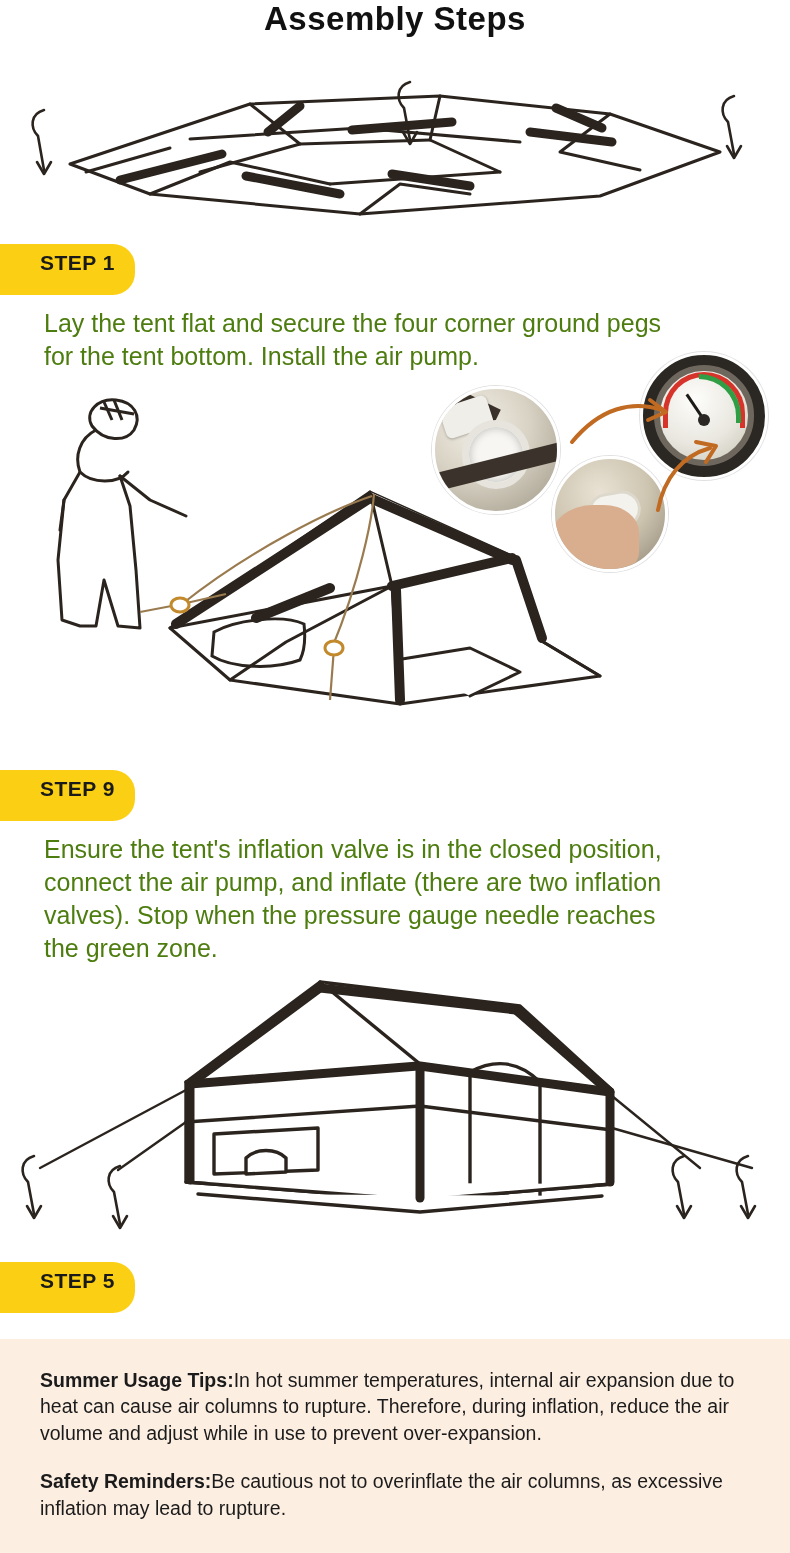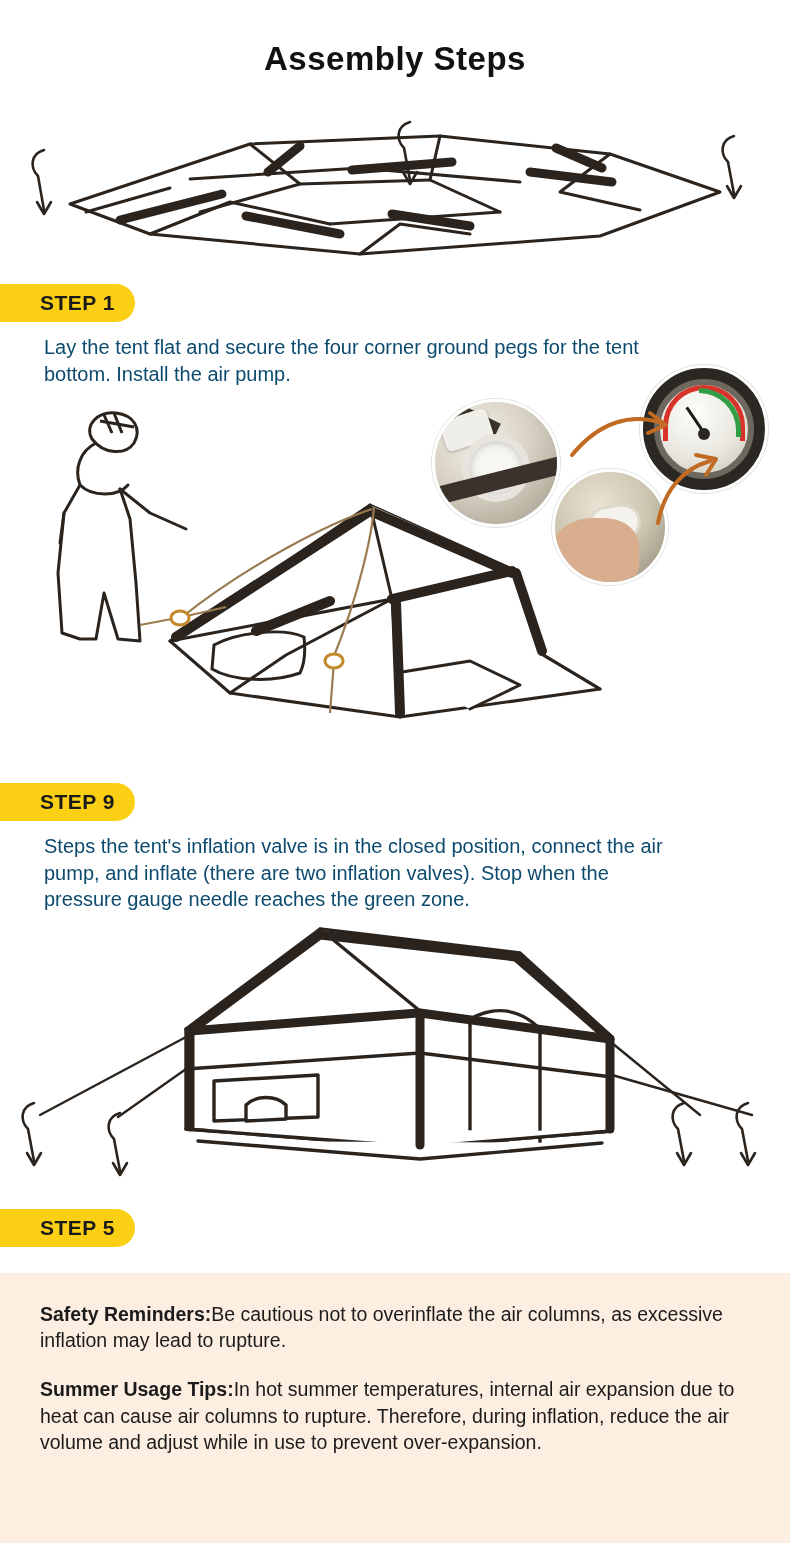--- a/index.html
+++ b/index.html
@@ -23,44 +23,43 @@
     position: relative;
     background: #ffffff;
   }
 
   
   .title {
     text-align: center;
     font-size: 33px;
     font-weight: bold;
     letter-spacing: 0.5px;
-    padding-top: 40px;
     padding-bottom: 6px;
     color: #111111;
   }
 
   
   .step-badge {
     display: inline-block;
     background: #fbd014;
     color: #1a1a1a;
     font-size: 21px;
     font-weight: 600;
-    padding: 7px 20px 7px 40px;
+    padding: 7px 20px 20px 40px;
     margin-left: 0px;
     border-top-right-radius: 22px;
     border-bottom-right-radius: 22px;
     letter-spacing: 0.5px;
   }
   .badge-row { margin: 0; padding: 0; }
 
   .step-text {
-    font-size: 20px;
+    font-size: 25px;
     line-height: 1.33;
-    color: #0c4a6e;
+    color: #4d7c0f;
     padding: 12px 44px 6px 44px;
     max-width: 730px;
   }
 
   
   .illus {
     position: relative;
     width: 790px;
   }
   .illus svg { display: block; }
@@ -301,21 +300,21 @@
     </svg>
     <svg class="curve-arrow" style="left:648px; top:58px;" width="90" height="80" viewBox="0 0 90 80" fill="none">
       <path d="M10 72 C16 40 34 18 62 10" stroke="#c06a22" stroke-width="4" fill="none" stroke-linecap="round"></path>
       <path d="M48 4 L68 8 L58 24" stroke="#c06a22" stroke-width="4" fill="none" stroke-linecap="round" stroke-linejoin="round"></path>
     </svg>
   </div>
 
   <div class="badge-row">
     <span class="step-badge">STEP 9</span>
   </div>
-  <div class="step-text">Steps the tent's inflation valve is in the closed position, connect the air pump, and inflate (there are two inflation valves). Stop when the pressure gauge needle reaches the green zone.</div>
+  <div class="step-text">Ensure the tent's inflation valve is in the closed position, connect the air pump, and inflate (there are two inflation valves). Stop when the pressure gauge needle reaches the green zone.</div>
 
   <div class="illus" style="height:290px;">
     <svg width="790" height="290" viewBox="0 0 790 290" fill="none" xmlns="http://www.w3.org/2000/svg">
       <g stroke="#2b241e" stroke-width="3.4" fill="#ffffff" stroke-linejoin="round" stroke-linecap="round">
 
         <path d="M186 210 L186 110 L320 10 L520 34 L612 118 L612 212 L420 228 Z"></path>
 
         <path d="M320 10 L420 92 L612 118"></path>
         <path d="M420 92 L420 228"></path>
         <path d="M186 110 L420 92"></path>
@@ -367,20 +366,20 @@
       </g>
     </svg>
   </div>
 
   <div class="badge-row">
     <span class="step-badge">STEP 5</span>
   </div>
 
   <div class="safety-panel">
     <p class="safety-para">
+      <span class="safety-label">Summer Usage Tips:</span><span>In hot summer temperatures, internal air expansion due to heat can cause air columns to rupture. Therefore, during inflation, reduce the air volume and adjust while in use to prevent over-expansion.</span>
+    </p>
+    <p class="safety-para">
       <span class="safety-label">Safety Reminders:</span><span>Be cautious not to overinflate the air columns, as excessive inflation may lead to rupture.</span>
     </p>
-    <p class="safety-para">
-      <span class="safety-label">Summer Usage Tips:</span><span>In hot summer temperatures, internal air expansion due to heat can cause air columns to rupture. Therefore, during inflation, reduce the air volume and adjust while in use to prevent over-expansion.</span>
-    </p>
   </div>
 
 </div>
 
 </body></html>

